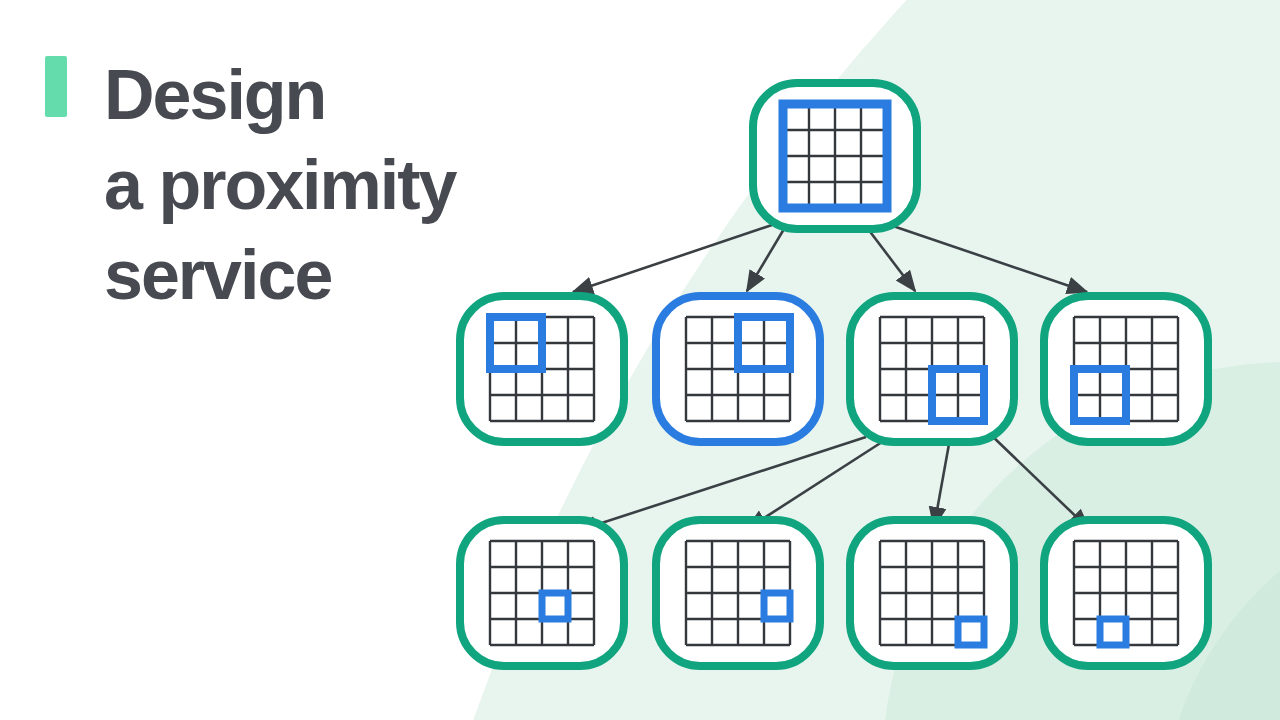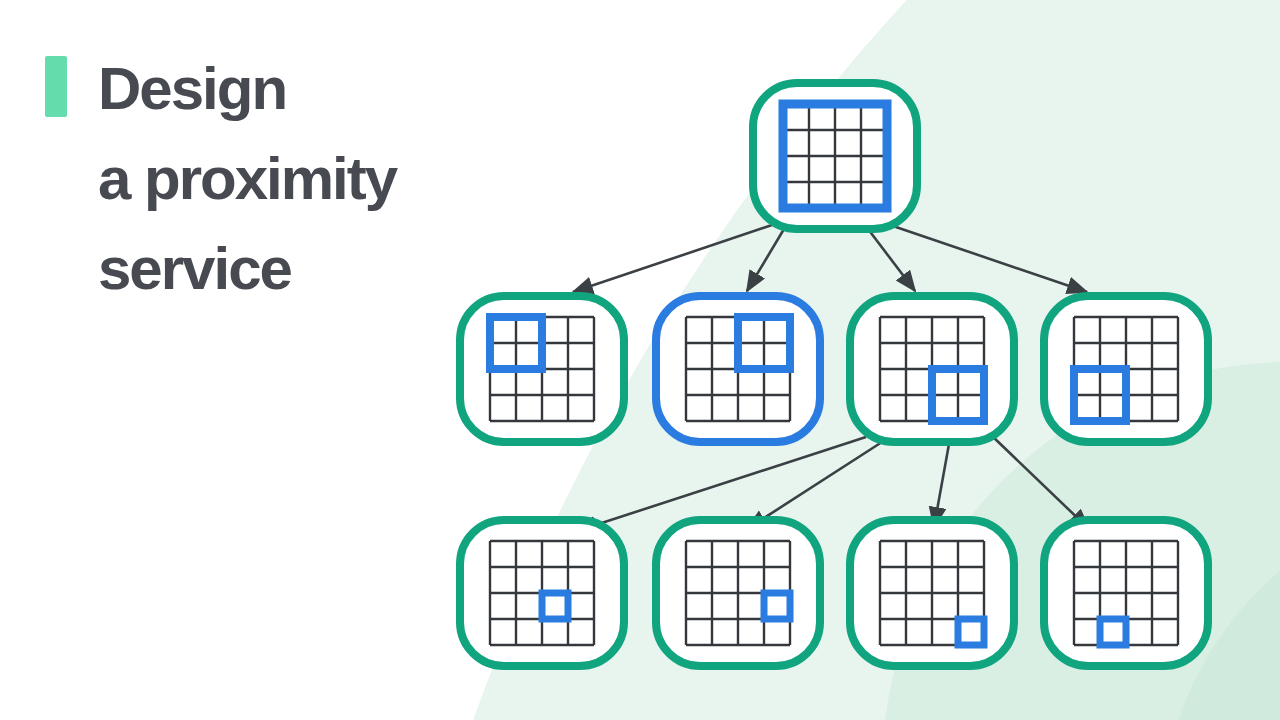--- a/index.html
+++ b/index.html
@@ -8,22 +8,22 @@
     background:#ffffff;
     font-family:"Liberation Sans","DejaVu Sans",sans-serif;
   }
   #stage{position:absolute;inset:0;width:1280px;height:720px;}
   .title-block{position:absolute;left:0;top:0;}
   .accent-bar{
     position:absolute;left:45px;top:56px;width:22px;height:61px;
     background:var(--accent-bar,#64dcab);border-radius:2px;
   }
   .page-title{
-    position:absolute;left:98px;top:44px;margin:0;width:520px;
-    font-size:60px;line-height:90px;font-weight:bold;letter-spacing:-2px;
+    position:absolute;left:98px;top:44px;margin:6px;width:520px;
+    font-size:70px;line-height:90px;font-weight:bold;letter-spacing:-2px;
     color:var(--title-text,#474a50);
     white-space:pre-line;
   }
 </style>
 </head>
 <body>
 
 <svg id="stage" viewBox="0 0 1280 720" xmlns="http://www.w3.org/2000/svg">
   <g>
       <circle cx="2451" cy="1420" r="2098" fill="#e8f5ee"></circle>

